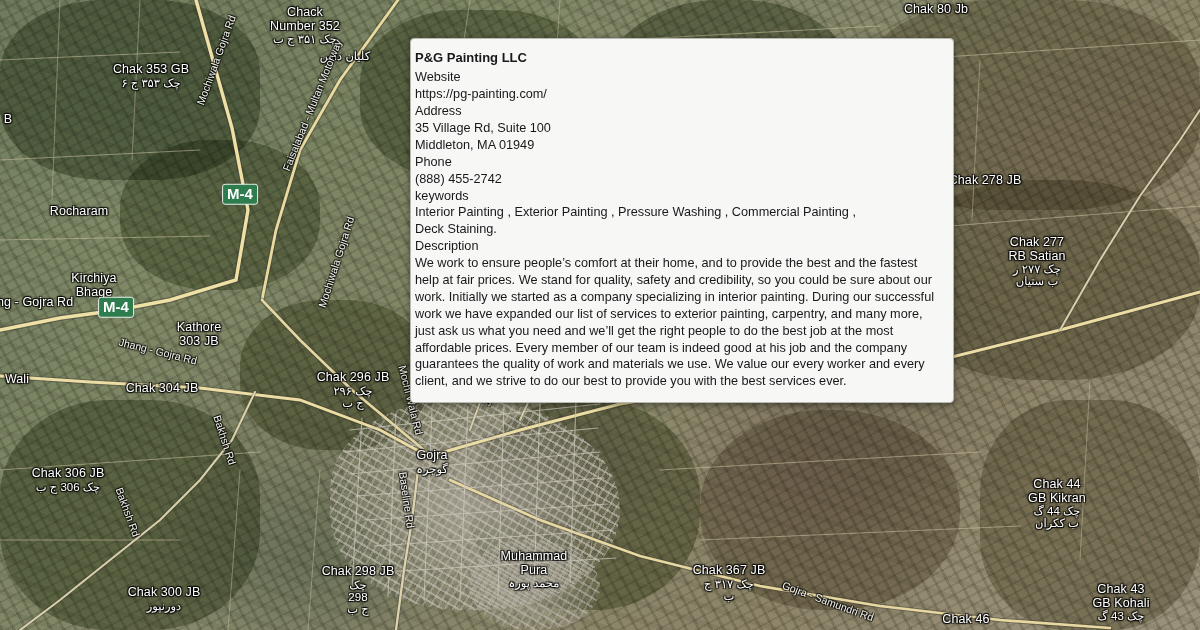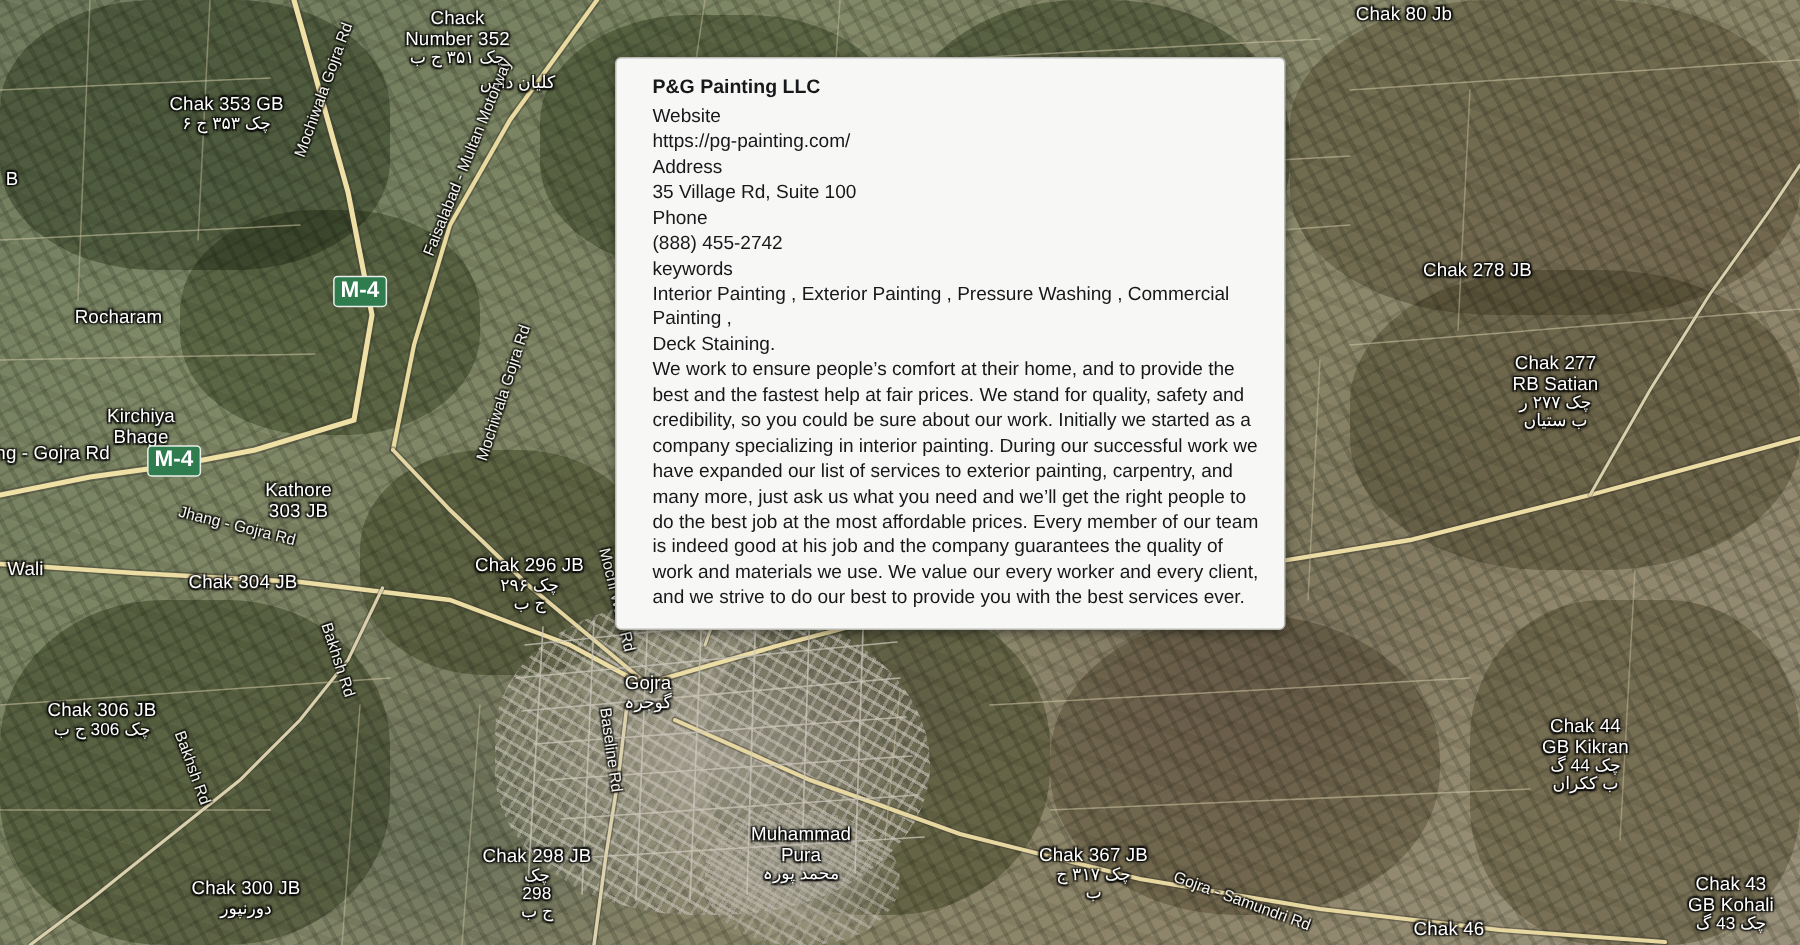--- a/index.html
+++ b/index.html
@@ -95,26 +95,26 @@
     border-radius: 3px;
     border: 1px solid #e8efe9;
     transform: translate(-50%, -50%);
     line-height: 1.1;
     pointer-events: none;
   }
   
   #info-card {
     position: absolute;
     left: 410px; top: 38px;
-    width: 447px;
+    width: 544px;
     background: #f7f7f5;
     border: 1px solid #b9b9b4;
     border-radius: 4px;
     box-shadow: 0 2px 7px rgba(0,0,0,.45);
-    padding: 10px 12px 12px 24px;
+    padding: 10px 12px 12px 4px;
     color: #17181a;
     font-size: 12.7px;
     line-height: 1.33;
   }
   #info-card .title { font-weight: bold; font-size: 13px; margin-bottom: 3px; }
   #info-card .field-label { }
   #info-card .field-value { }
   #info-card .desc { margin: 0; }
   #info-card .row { margin: 0; }
 </style>
@@ -254,21 +254,21 @@
   <div class="lbl" style="left:817px;top:378px;">Chak 98 JB</div>
   <div class="lbl" style="left:432px;top:462px;">Gojra<span class="ur">گوجرہ</span></div>
   <div class="lbl" style="left:68px;top:480px;">Chak 306 JB<span class="ur">چک 306 ج ب</span></div>
   <div class="lbl" style="left:1057px;top:504px;">Chak 44
 GB Kikran<span class="ur">چک 44 گ</span><span class="ur">ب ککراں</span></div>
   <div class="lbl" style="left:534px;top:570px;">Muhammad
 Pura<span class="ur">محمد پورہ</span></div>
   <div class="lbl" style="left:729px;top:583px;">Chak 367 JB<span class="ur">چک ۳۱۷ ج</span><span class="ur">ب</span></div>
   <div class="lbl" style="left:164px;top:599px;">Chak 300 JB<span class="ur">دورنپور</span></div>
   <div class="lbl" style="left:358px;top:590px;">Chak 298 JB<span class="ur">چک</span><span class="ur">298</span><span class="ur">ج ب</span></div>
-  <div class="lbl" style="left:1154px;top:603px;">Chak 43
+  <div class="lbl" style="left:1121px;top:603px;">Chak 43
 GB Kohali<span class="ur">چک 43 گ</span></div>
   <div class="lbl" style="left:966px;top:620px;">Chak 46</div>
 
   <div class="road-lbl" style="left:312px;top:105px;transform:translate(-50%,-50%) rotate(-68deg);">Faisalabad - Multan Motorway</div>
   <div class="road-lbl" style="left:216px;top:60px;transform:translate(-50%,-50%) rotate(-70deg);">Mochiwala Gojra Rd</div>
   <div class="road-lbl" style="left:336px;top:262px;transform:translate(-50%,-50%) rotate(-72deg);">Mochiwala Gojra Rd</div>
   <div class="road-lbl" style="left:158px;top:351px;transform:translate(-50%,-50%) rotate(14deg);">Jhang - Gojra Rd</div>
   <div class="road-lbl" style="left:225px;top:440px;transform:translate(-50%,-50%) rotate(72deg);">Bakhsh Rd</div>
   <div class="road-lbl" style="left:128px;top:512px;transform:translate(-50%,-50%) rotate(70deg);">Bakhsh Rd</div>
   <div class="road-lbl" style="left:411px;top:400px;transform:translate(-50%,-50%) rotate(76deg);">Mochi Wala Rd</div>
@@ -280,21 +280,23 @@
 
   <div class="shield" style="left:240px;top:194px;">M-4</div>
   <div class="shield" style="left:116px;top:307px;">M-4</div>
 
   <div id="info-card">
     <div class="title">P&amp;G Painting LLC</div>
     <div class="row field-label">Website</div>
     <div class="row field-value">https://pg-painting.com/</div>
     <div class="row field-label">Address</div>
     <div class="row field-value">35 Village Rd, Suite 100</div>
+    <div class="row field-value">Middleton, MA 01949</div>
     <div class="row field-label">Phone</div>
     <div class="row field-value">(888) 455-2742</div>
     <div class="row field-label">keywords</div>
     <div class="row field-value">Interior Painting , Exterior Painting , Pressure Washing , Commercial Painting ,</div>
     <div class="row field-value">Deck Staining.</div>
+    <div class="row field-label">Description</div>
     <p class="desc">We work to ensure people’s comfort at their home, and to provide the best and the fastest help at fair prices. We stand for quality, safety and credibility, so you could be sure about our work. Initially we started as a company specializing in interior painting. During our successful work we have expanded our list of services to exterior painting, carpentry, and many more, just ask us what you need and we’ll get the right people to do the best job at the most affordable prices. Every member of our team is indeed good at his job and the company guarantees the quality of work and materials we use. We value our every worker and every client, and we strive to do our best to provide you with the best services ever.</p>
   </div>
 
 </div>
 
 </body></html>

